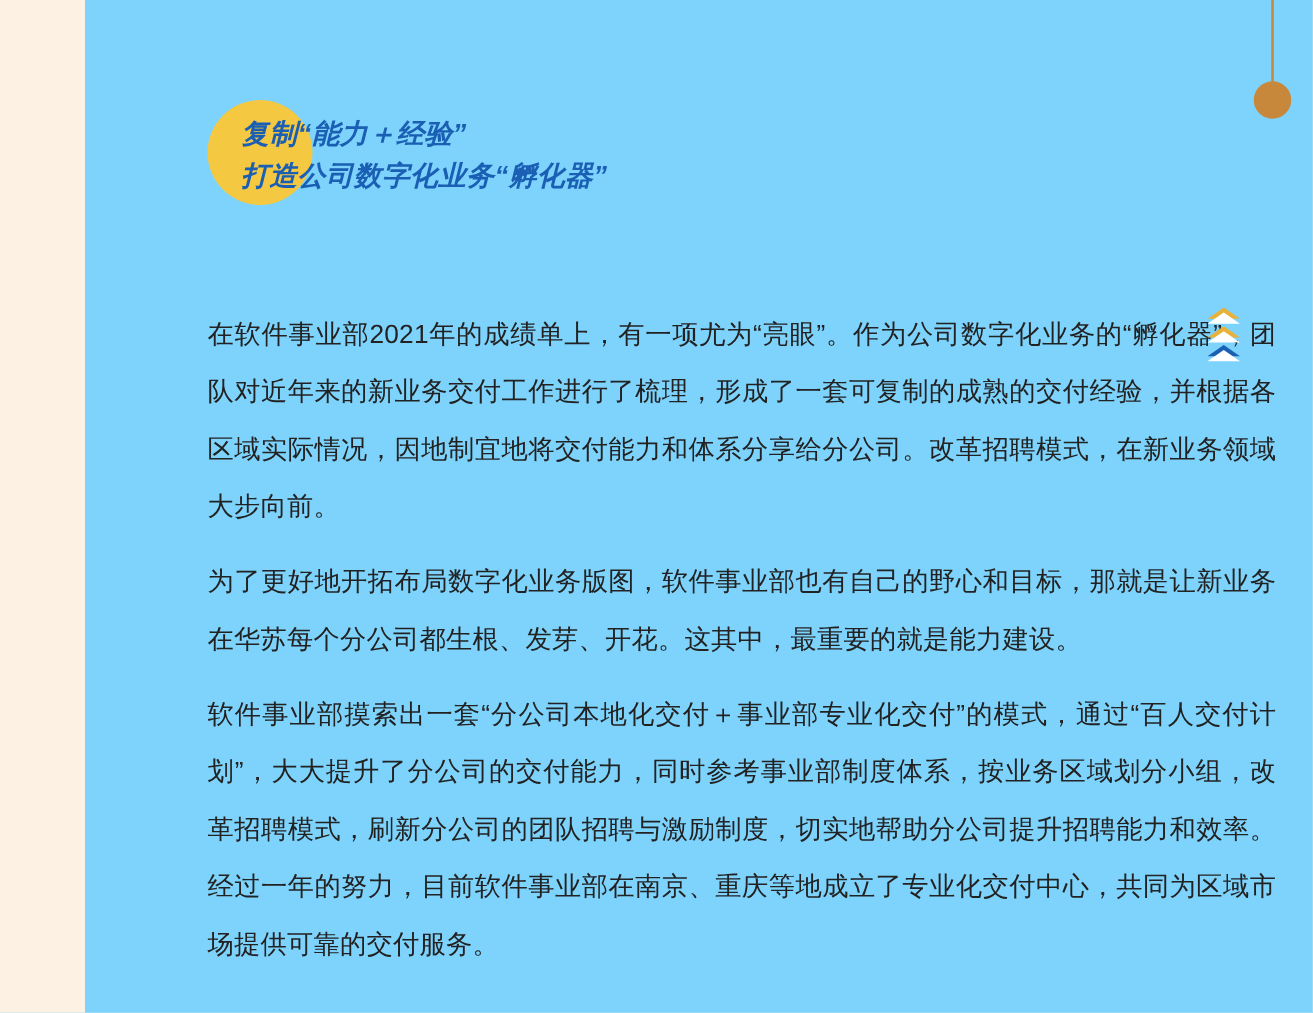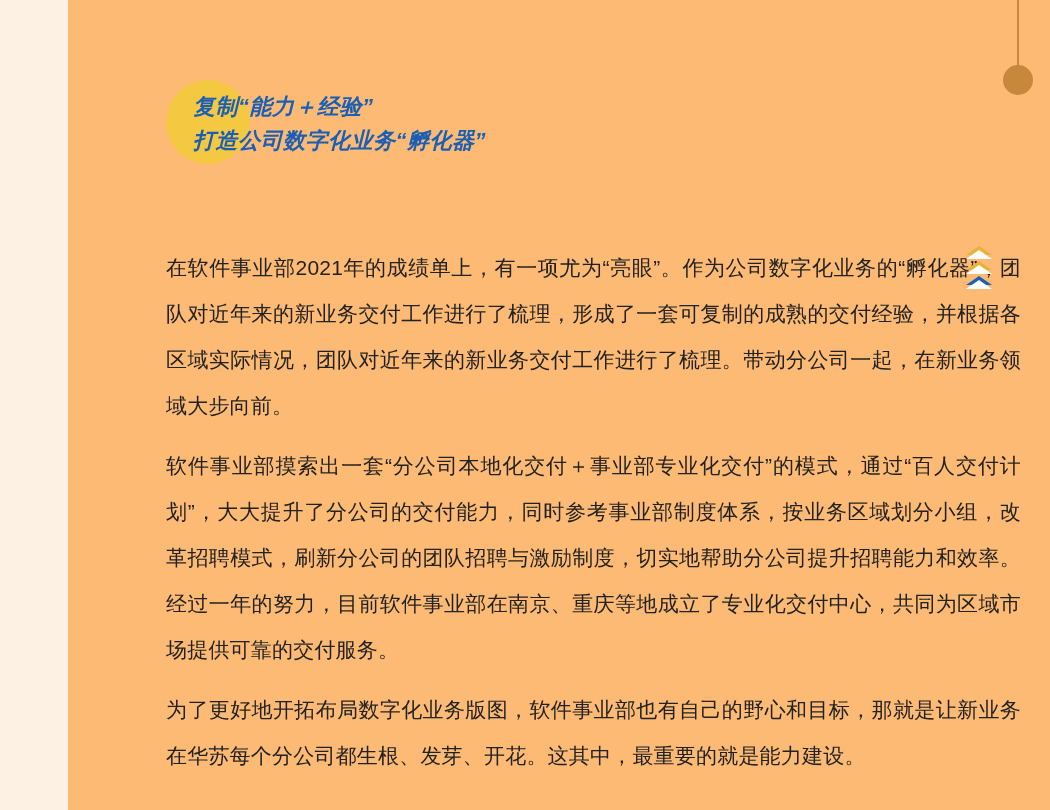--- a/index.html
+++ b/index.html
@@ -15,21 +15,21 @@
     position: relative;
   }
 
   
   .sheet {
     position: absolute;
     left: 68px;
     top: 0;
     width: 982px;
     height: 810px;
-    background: #fdba74;
+    background: #7dd3fc;
     overflow: hidden;
   }
 
   
   .hairline {
     position: absolute;
     left: 949px;
     top: 0;
     width: 2px;
     height: 78px;
@@ -159,23 +159,23 @@
 
   <div class="heading-wrap">
     <div class="heading-blob"></div>
     <div class="heading-lines">
       <div class="heading-line">复制“能力＋经验”</div>
       <div class="heading-line">打造公司数字化业务“孵化器”</div>
     </div>
   </div>
 
   <div class="body-copy">
-    <p class="para">在软件事业部2021年的成绩单上，有一项尤为“亮眼”。作为公司数字化业务的“孵化器”，团队对近年来的新业务交付工作进行了梳理，形成了一套可复制的成熟的交付经验，并根据各区域实际情况，团队对近年来的新业务交付工作进行了梳理。带动分公司一起，在新业务领域大步向前。</p>
+    <p class="para">在软件事业部2021年的成绩单上，有一项尤为“亮眼”。作为公司数字化业务的“孵化器”，团队对近年来的新业务交付工作进行了梳理，形成了一套可复制的成熟的交付经验，并根据各区域实际情况，因地制宜地将交付能力和体系分享给分公司。改革招聘模式，在新业务领域大步向前。</p>
+    <p class="para">为了更好地开拓布局数字化业务版图，软件事业部也有自己的野心和目标，那就是让新业务在华苏每个分公司都生根、发芽、开花。这其中，最重要的就是能力建设。</p>
     <p class="para">软件事业部摸索出一套“分公司本地化交付＋事业部专业化交付”的模式，通过“百人交付计划”，大大提升了分公司的交付能力，同时参考事业部制度体系，按业务区域划分小组，改革招聘模式，刷新分公司的团队招聘与激励制度，切实地帮助分公司提升招聘能力和效率。经过一年的努力，目前软件事业部在南京、重庆等地成立了专业化交付中心，共同为区域市场提供可靠的交付服务。</p>
-    <p class="para">为了更好地开拓布局数字化业务版图，软件事业部也有自己的野心和目标，那就是让新业务在华苏每个分公司都生根、发芽、开花。这其中，最重要的就是能力建设。</p>
   </div>
 
   <div class="chevrons">
     <div class="chev"></div>
     <div class="chev"></div>
     <div class="chev accent"></div>
   </div>
 
 </div>
 

